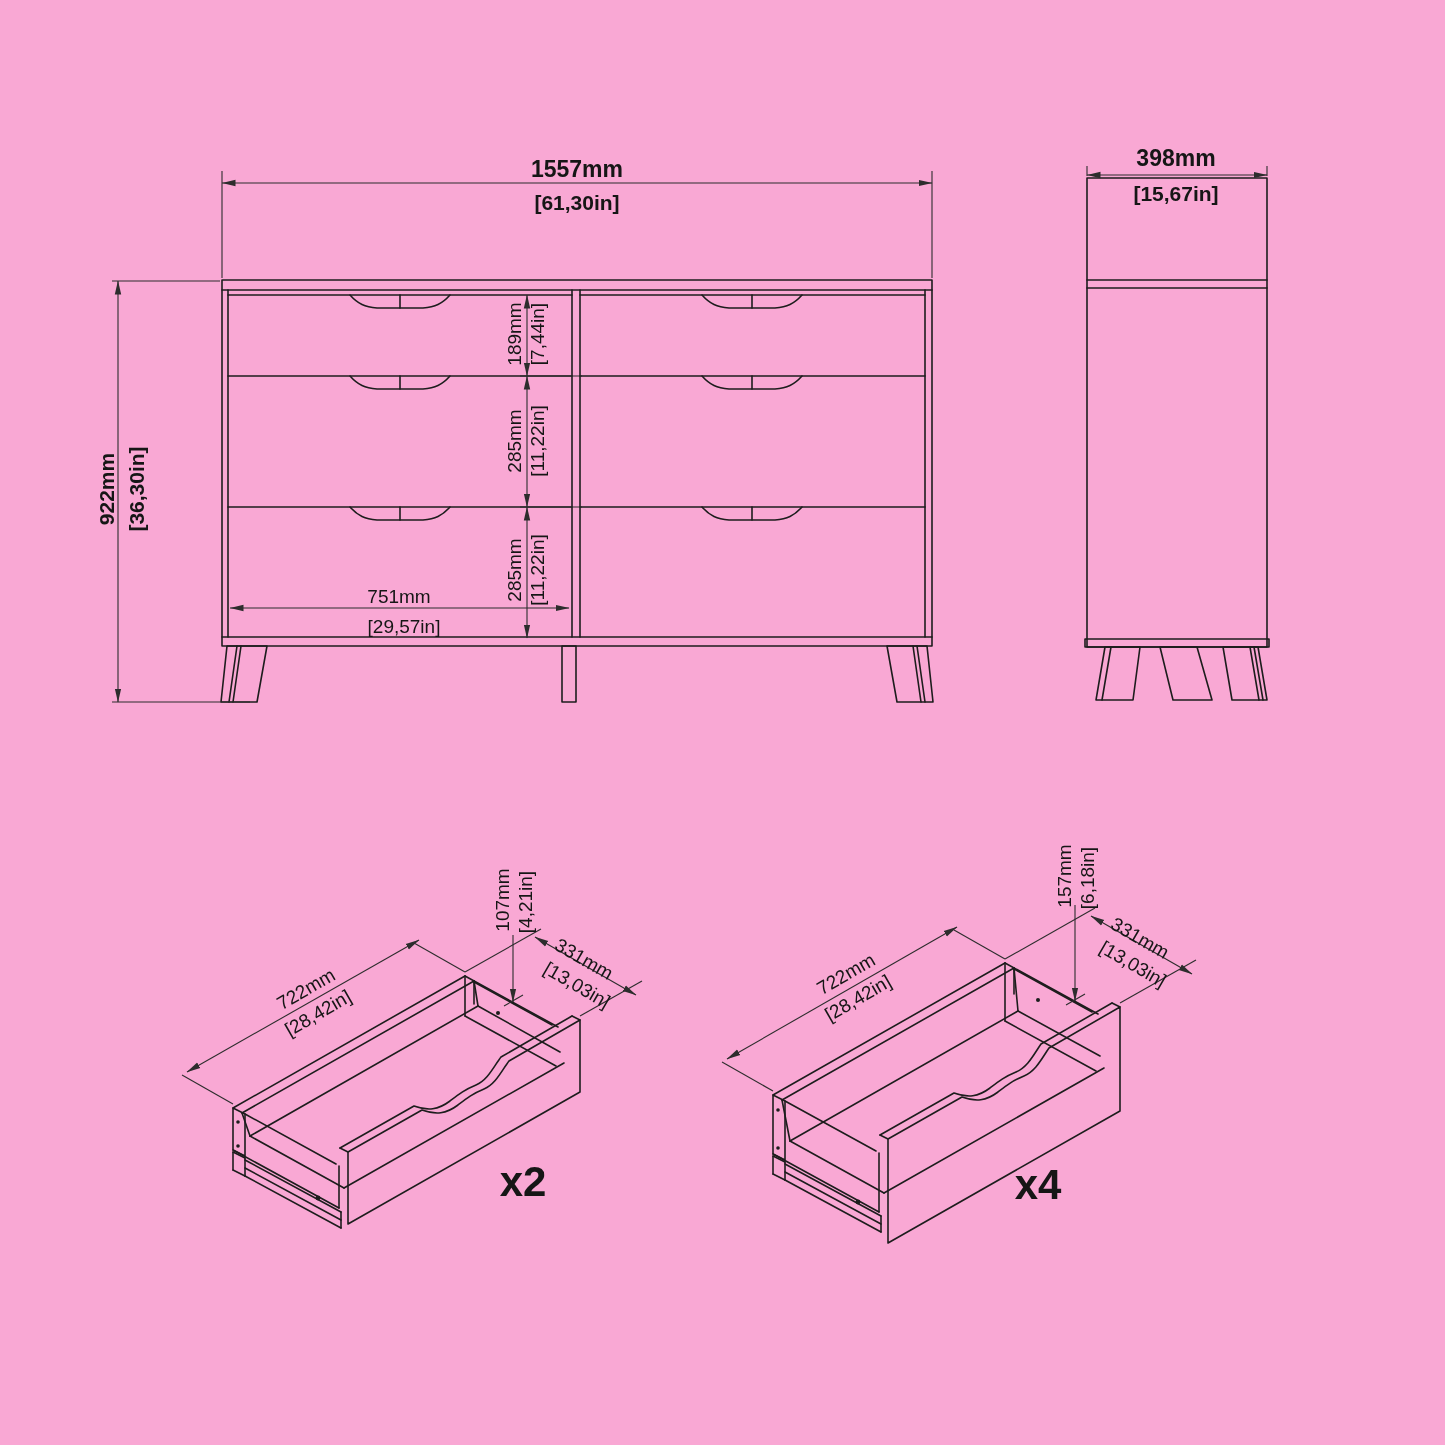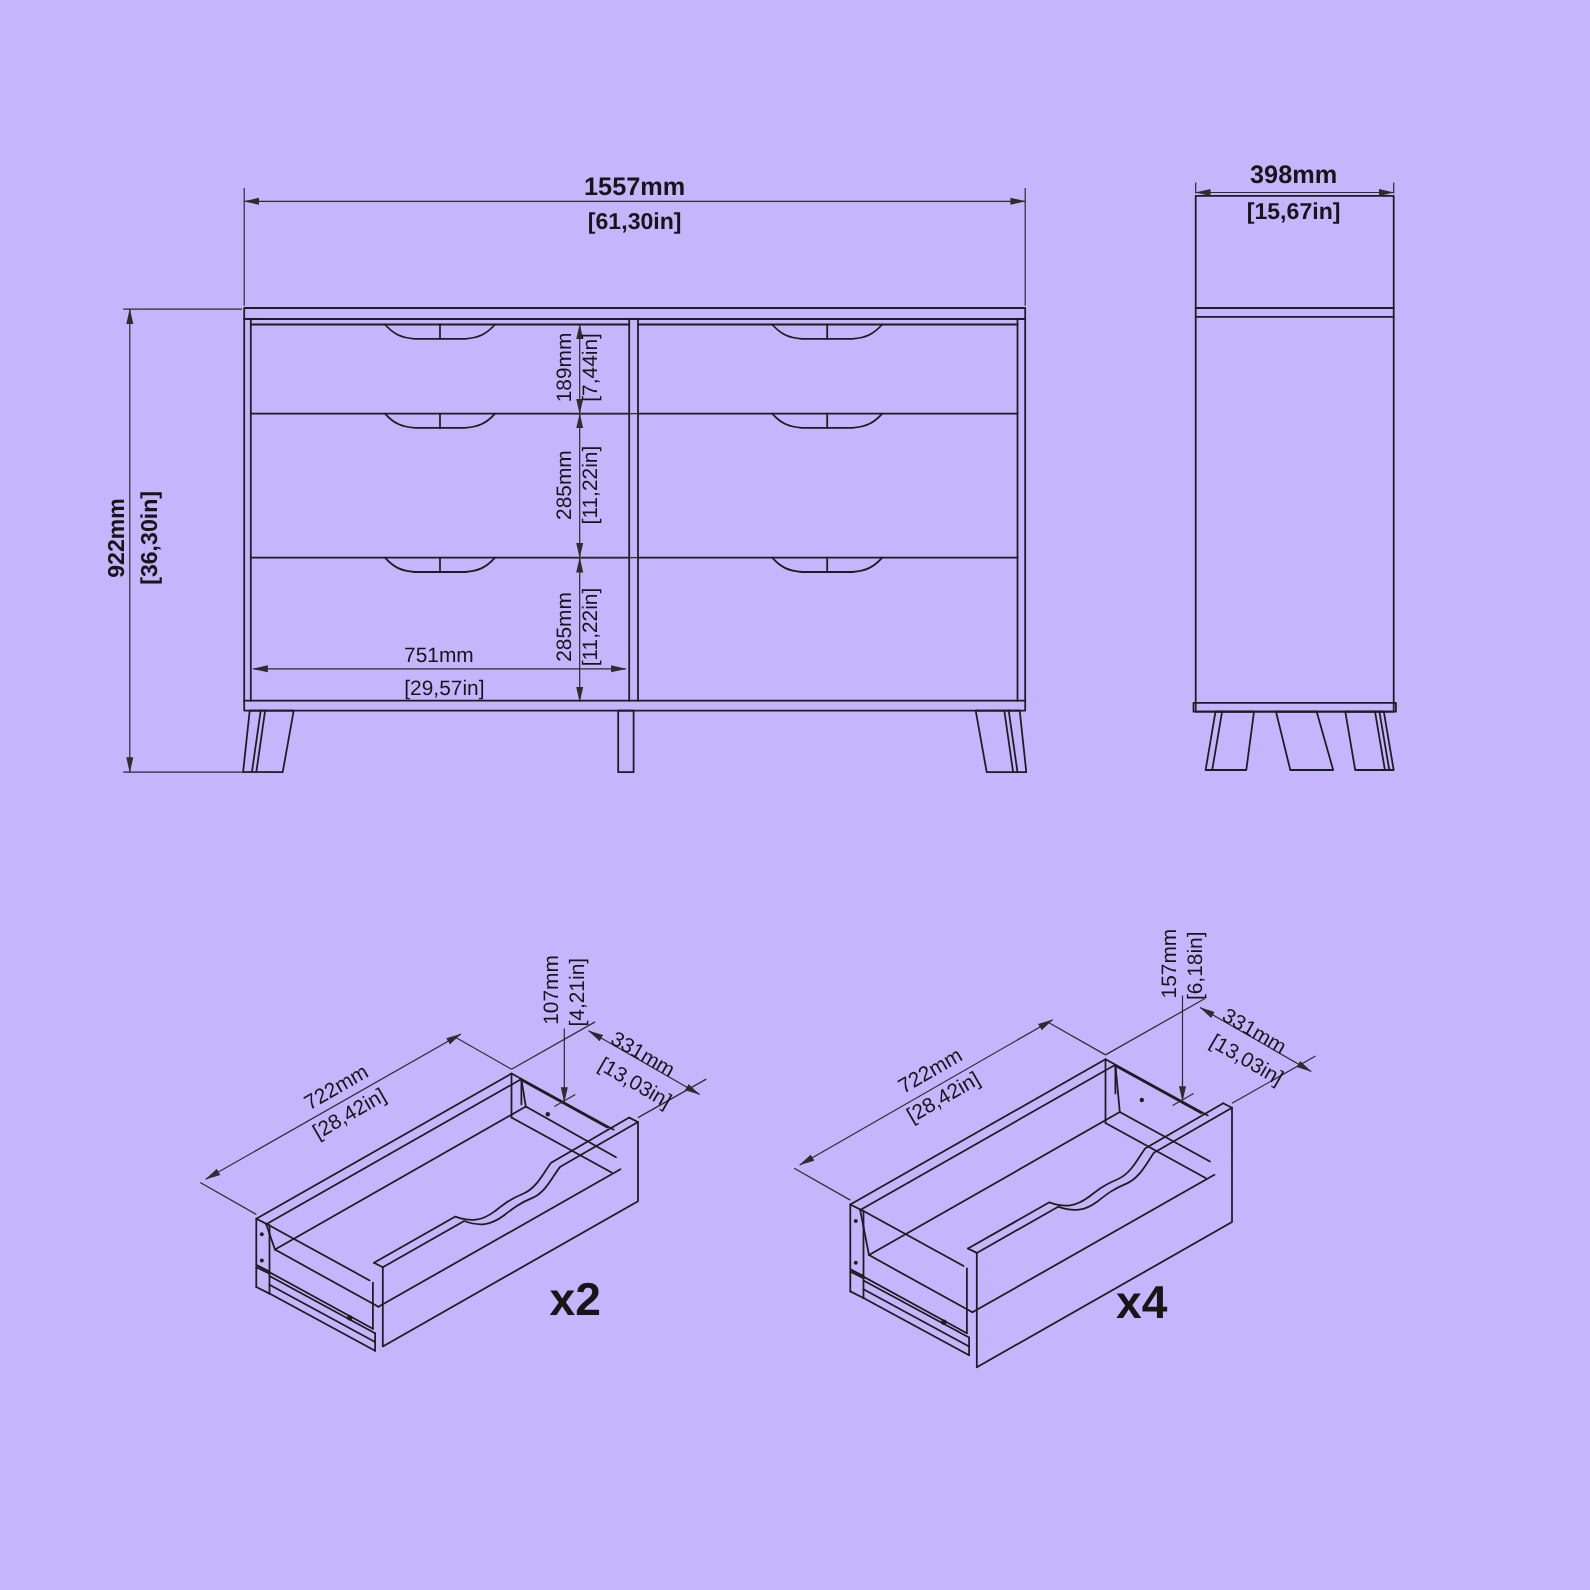--- a/index.html
+++ b/index.html
@@ -1,17 +1,17 @@
 <!DOCTYPE html>
 <html><head>
 <meta charset="utf-8">
 <style>
   html,body{margin:0;padding:0;background:#ffffff;}
   .stage{
-    position:relative;width:1445px;height:1445px;background:#c4b5fd;
+    position:relative;width:1445px;height:1445px;background:#f9a8d4;
     font-family:"Liberation Sans", sans-serif;overflow:hidden;text-align:center;
   }
   svg{position:absolute;left:0;top:0;}
   .part{stroke:#1d1d1d;stroke-width:1.6;fill:none;stroke-linejoin:round;stroke-linecap:round;}
   .dim{stroke:#2d2d2d;stroke-width:1.1;fill:none;}
   .dot{fill:#1d1d1d;stroke:none;}
   text{fill:#161616;stroke:none;}
   .t{font-size:19px;}
   .t-lg{font-size:23px;font-weight:bold;}
   .t-b{font-size:21px;font-weight:bold;}

